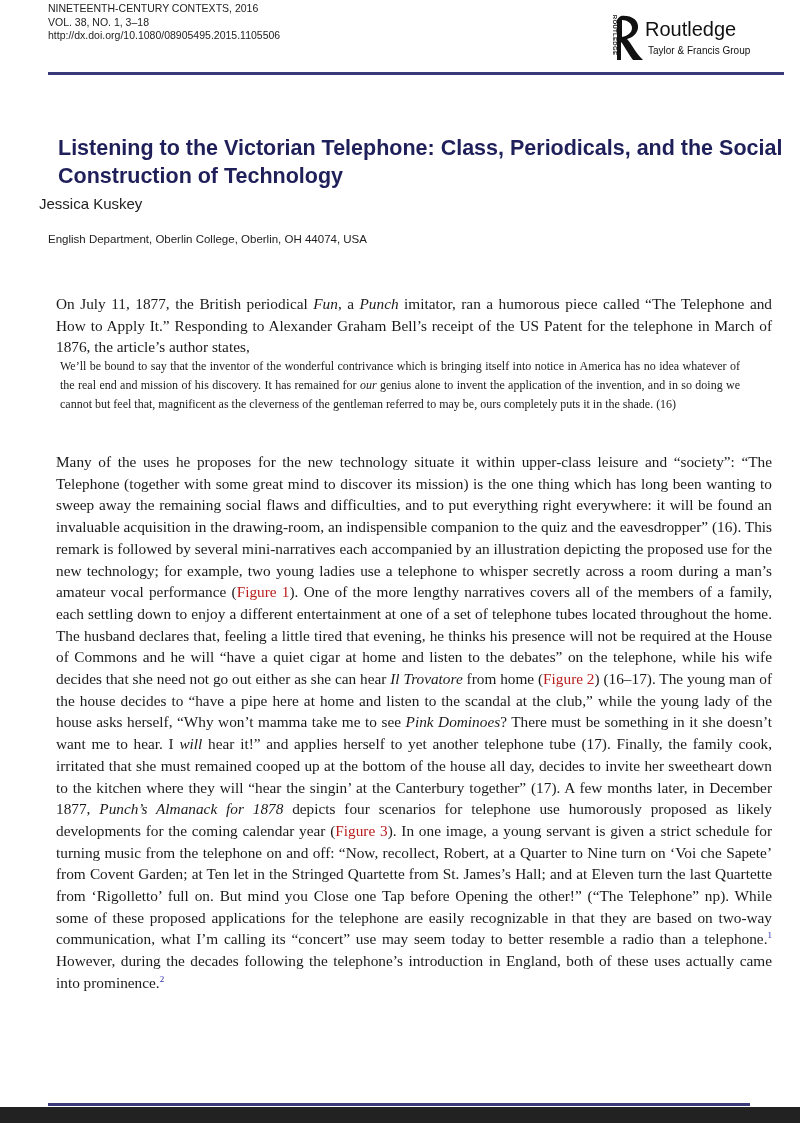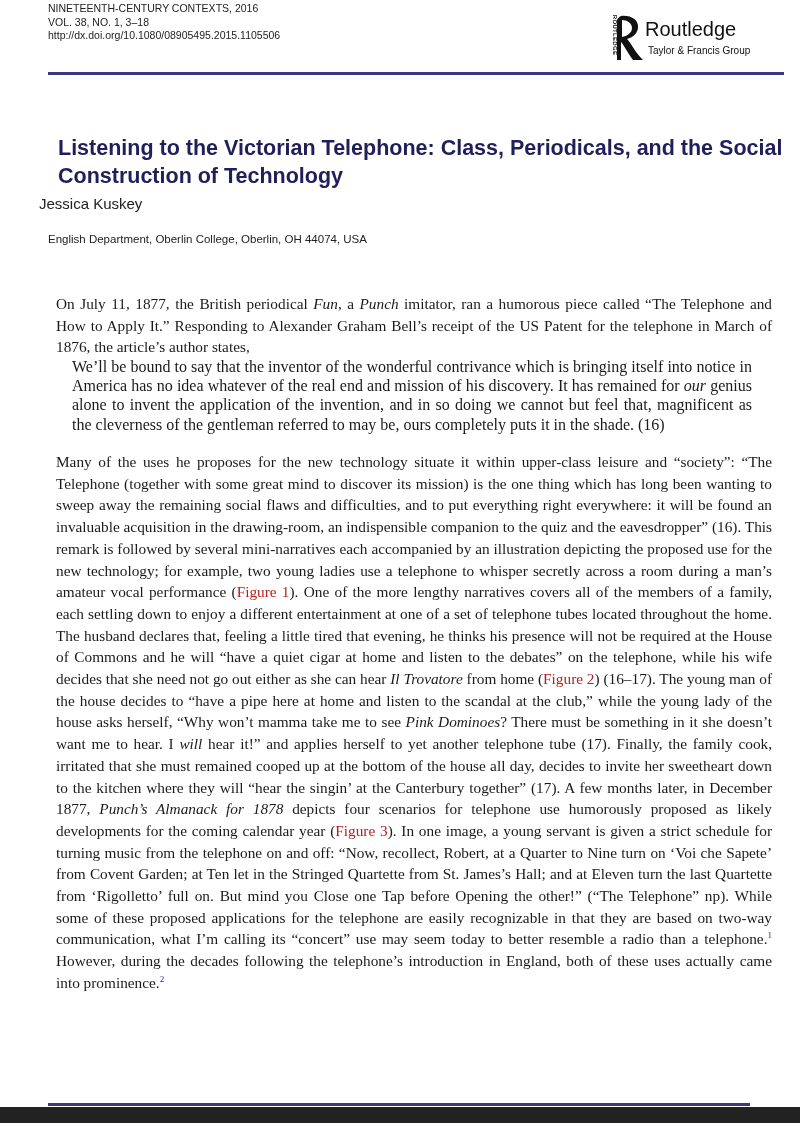--- a/index.html
+++ b/index.html
@@ -37,22 +37,22 @@
     }
     .affil {
       position: absolute; left: 48px; top: 233px;
       font-family: "Liberation Sans", sans-serif; font-size: 11.5px; color: #222;
     }
     .body-text {
       position: absolute; left: 48px; width: 716px; font-size: 15.3px; line-height: 21.7px; text-align: justify; margin: 8px;
     }
     #p1 { top: 285px; }
     .quote {
-      position: absolute; left: 72px; top: 357px; width: 680px; margin: 0;
-      font-size: 16px; line-height: 19.2px; text-align: justify;
+      position: absolute; left: 60px; top: 357px; width: 680px; margin: 0;
+      font-size: 12px; line-height: 19.2px; text-align: justify;
     }
     #p2 { top: 443px; }
     a.ref { color: #b91c1c; text-decoration: none; }
     sup.fn { color: #2a2aa8; font-size: 9px; vertical-align: super; line-height: 0; }
     .rule-bottom { position: absolute; left: 48px; top: 1103px; width: 702px; height: 3px; background: #3a3a7a; }
     .dark-bar { position: absolute; left: 0; top: 1107px; width: 800px; height: 16px; background: #222222; }
   </style>
 </head>
 <body>
 

